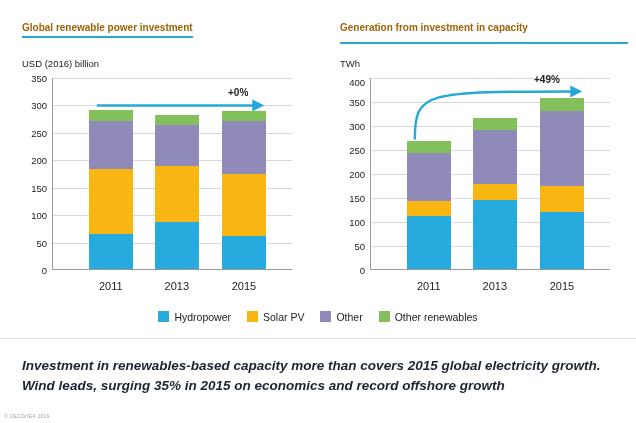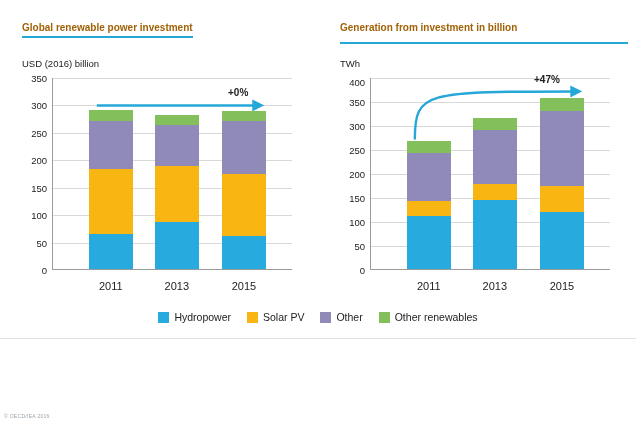--- a/index.html
+++ b/index.html
@@ -89,21 +89,21 @@
   #legend{
     position:absolute;
     left:0;right:0;
     top:306px;
     height:22px;
     display:flex;
     justify-content:center;
     align-items:center;
     gap:16px;
   }
-  .legend-item{display:flex;align-items:center;gap:5px;}
+  .legend-item{display:flex;align-items:flex-start;gap:5px;}
   .legend-swatch{width:11px;height:11px;}
   .legend-text{font-size:10.5px;color:#222;}
 
   
   #caption{
     position:absolute;
     left:0;top:338px;
     width:636px;height:85px;
     background:#ffffff;
   }
@@ -179,21 +179,21 @@
             <path d="M0,0 L5,2.5 L0,5 z" fill="#25a7d8"></path>
           </marker>
         </defs>
         <path d="M44.8,27.428571428571445 L208,27.428571428571445" fill="none" stroke="#25a7d8" stroke-width="2.4" marker-end="url(#plot-left-arrowhead)"></path>
       </svg>
       <div class="growth-label" style="left: 176px; top: 9.42857px;">+0%</div>
     </div>
 </div>
 
 <div class="panel" id="panel-right">
-  <div class="panel-title">Generation from investment in billion</div>
+  <div class="panel-title">Generation from investment in capacity</div>
   <div class="title-rule"></div>
   <div class="axis-unit">TWh</div>
   <div class="plot" id="plot-right">
       <div class="ytick" style="top: 192px;">0</div>
       <div class="grid-line" style="top: 168px;"></div>
       <div class="ytick" style="top: 168px;">50</div>
       <div class="grid-line" style="top: 144px;"></div>
       <div class="ytick" style="top: 144px;">100</div>
       <div class="grid-line" style="top: 120px;"></div>
       <div class="ytick" style="top: 120px;">150</div>
@@ -231,21 +231,21 @@
       </div>
       <div class="xlabel" style="left: 170px;">2015</div>
       <svg class="arrow-svg" width="240" height="192">
         <defs>
           <marker id="plot-right-arrowhead" markerWidth="5" markerHeight="5" refX="3.2" refY="2.5" orient="auto">
             <path d="M0,0 L5,2.5 L0,5 z" fill="#25a7d8"></path>
           </marker>
         </defs>
         <path d="M44.8,61.44 C44.8,13.439999999999998 54.8,13.439999999999998 208,13.439999999999998" fill="none" stroke="#25a7d8" stroke-width="2.4" marker-end="url(#plot-right-arrowhead)"></path>
       </svg>
-      <div class="growth-label" style="left: 164px; top: -3.56px;">+47%</div>
+      <div class="growth-label" style="left: 164px; top: -3.56px;">+49%</div>
     </div>
 </div>
 
 <div id="legend">
     <div class="legend-item">
       <span class="legend-swatch" style="background: rgb(39, 171, 223);"></span>
       <span class="legend-text">Hydropower</span>
     </div>
     <div class="legend-item">
       <span class="legend-swatch" style="background: rgb(249, 182, 18);"></span>
@@ -256,15 +256,16 @@
       <span class="legend-text">Other</span>
     </div>
     <div class="legend-item">
       <span class="legend-swatch" style="background: rgb(131, 191, 90);"></span>
       <span class="legend-text">Other renewables</span>
     </div>
   </div>
 
 <div id="caption">
   <div class="rule"></div>
+  <div class="text">Investment in renewables-based capacity more than covers 2015 global electricity growth. Wind leads, surging 35% in 2015 on economics and record offshore growth</div>
   <div id="copyright">© OECD/IEA 2016</div>
 
 </div>
 
 </body></html>

